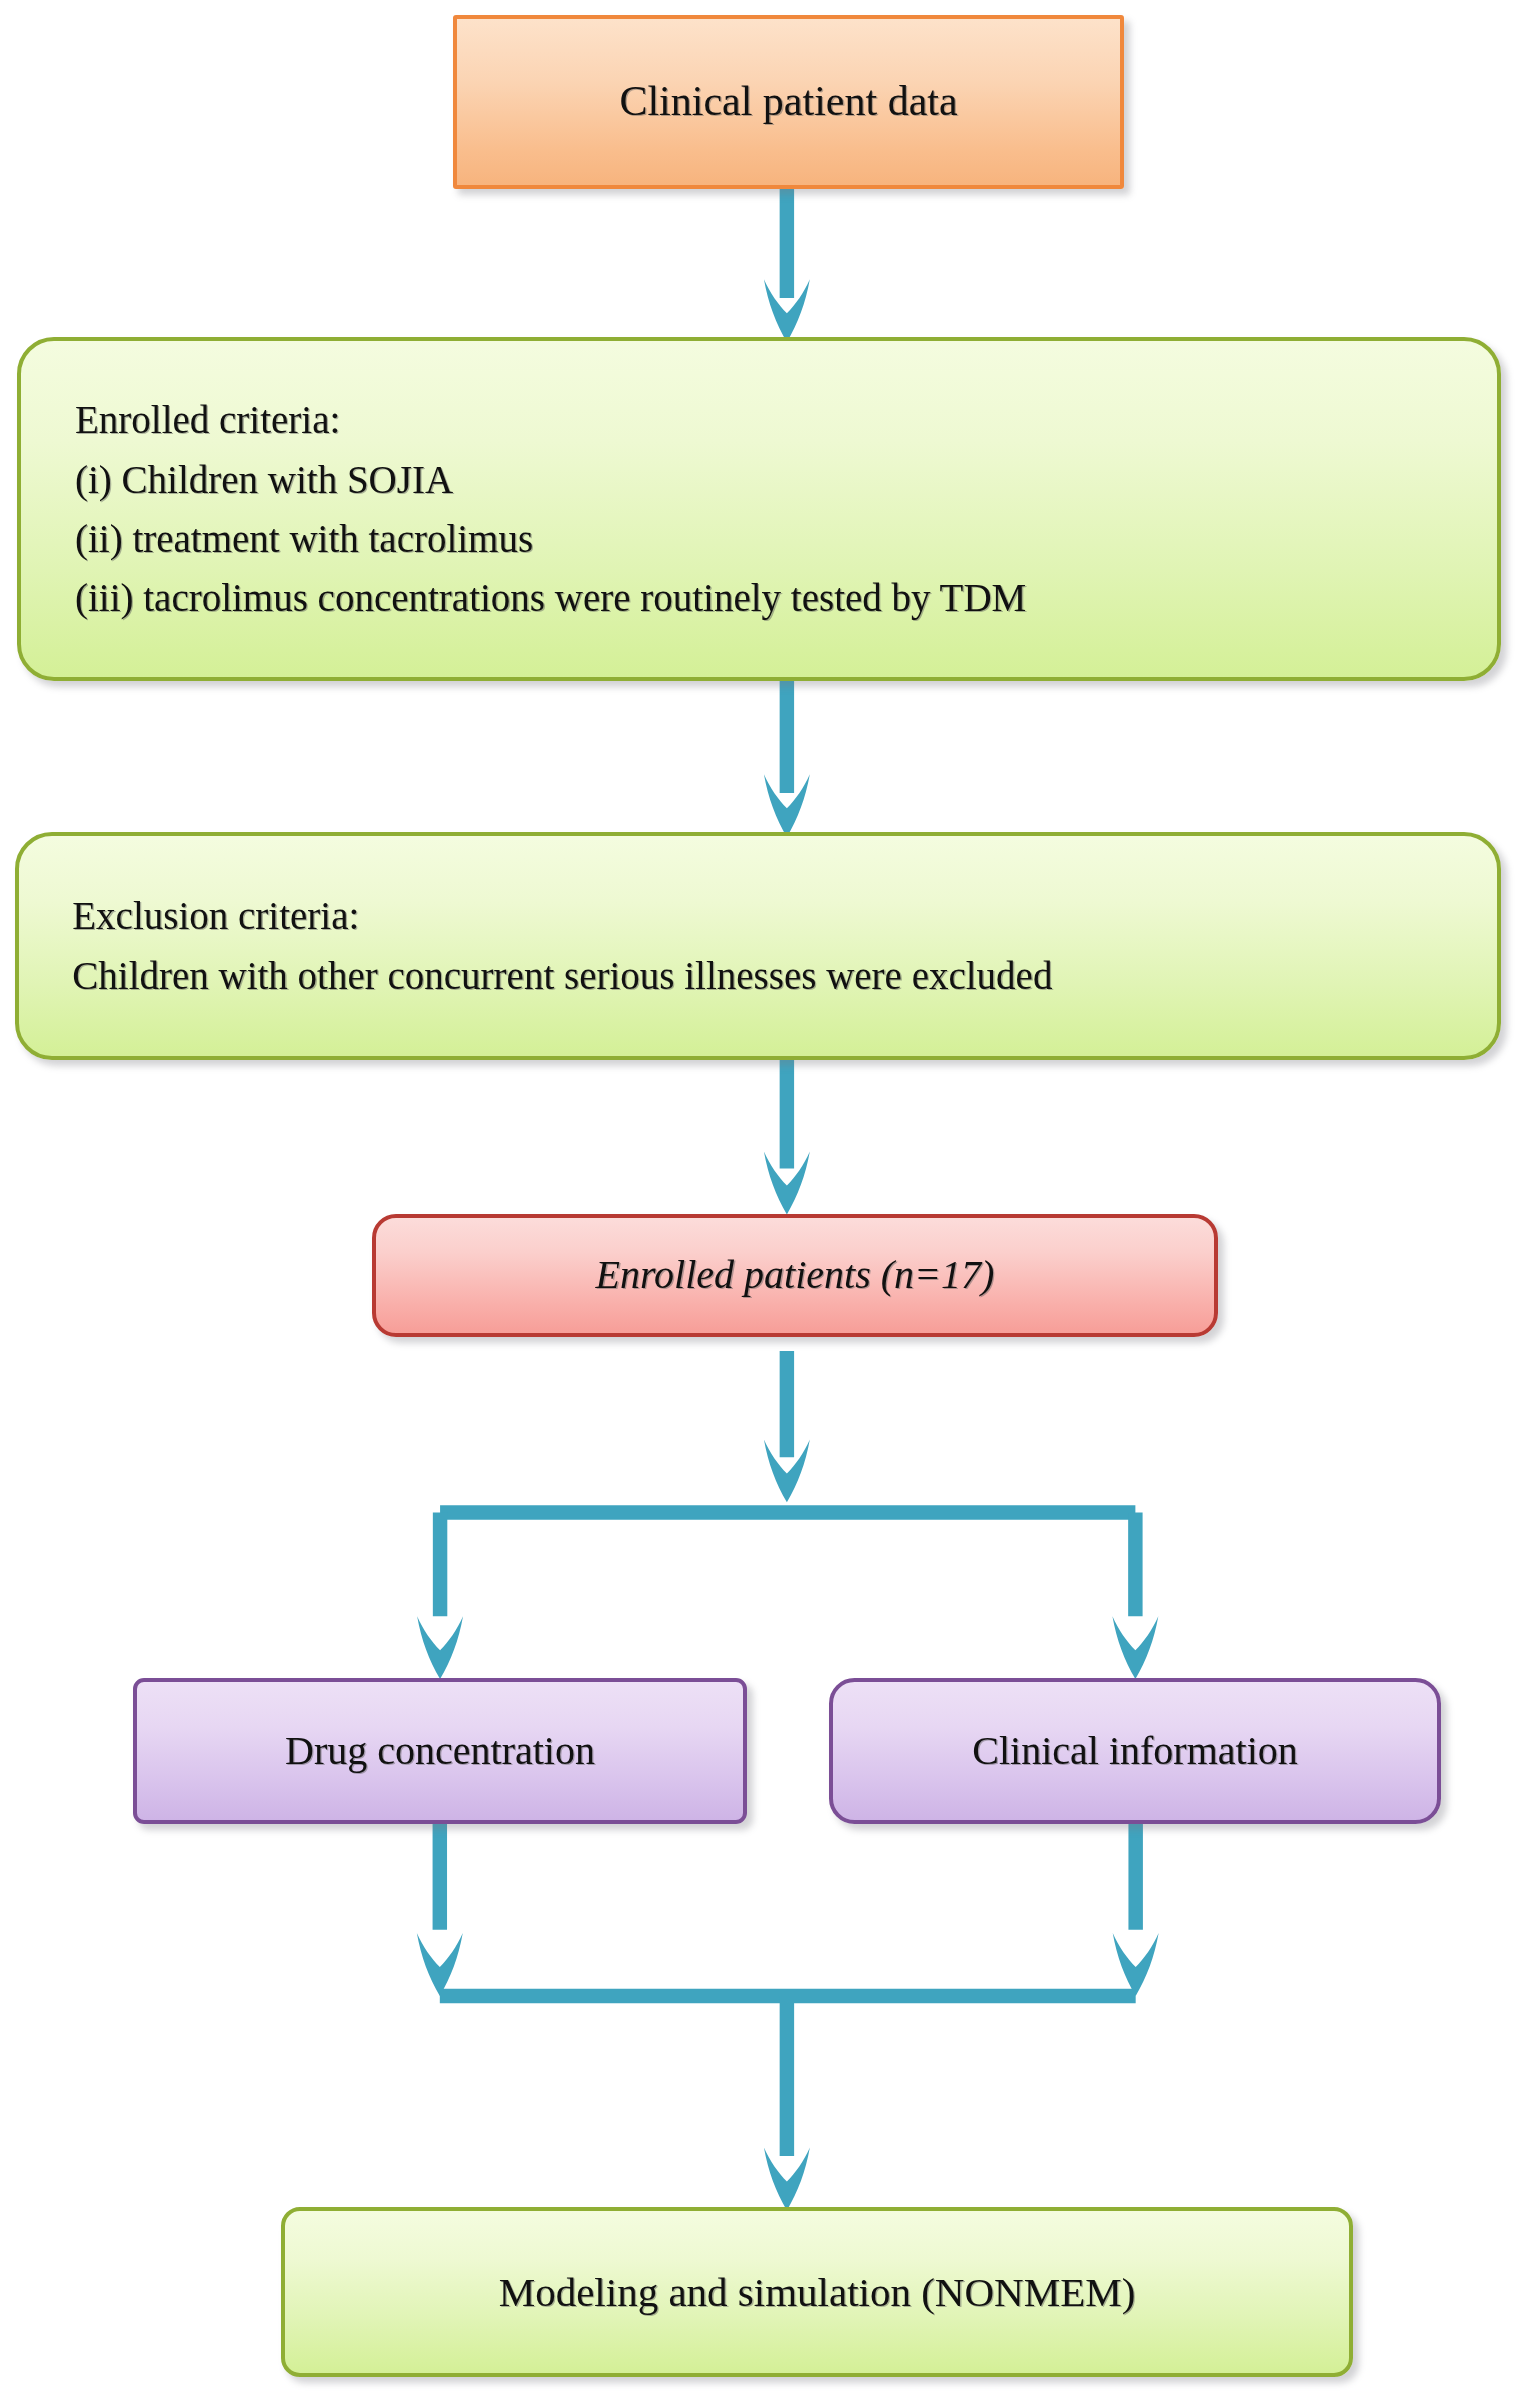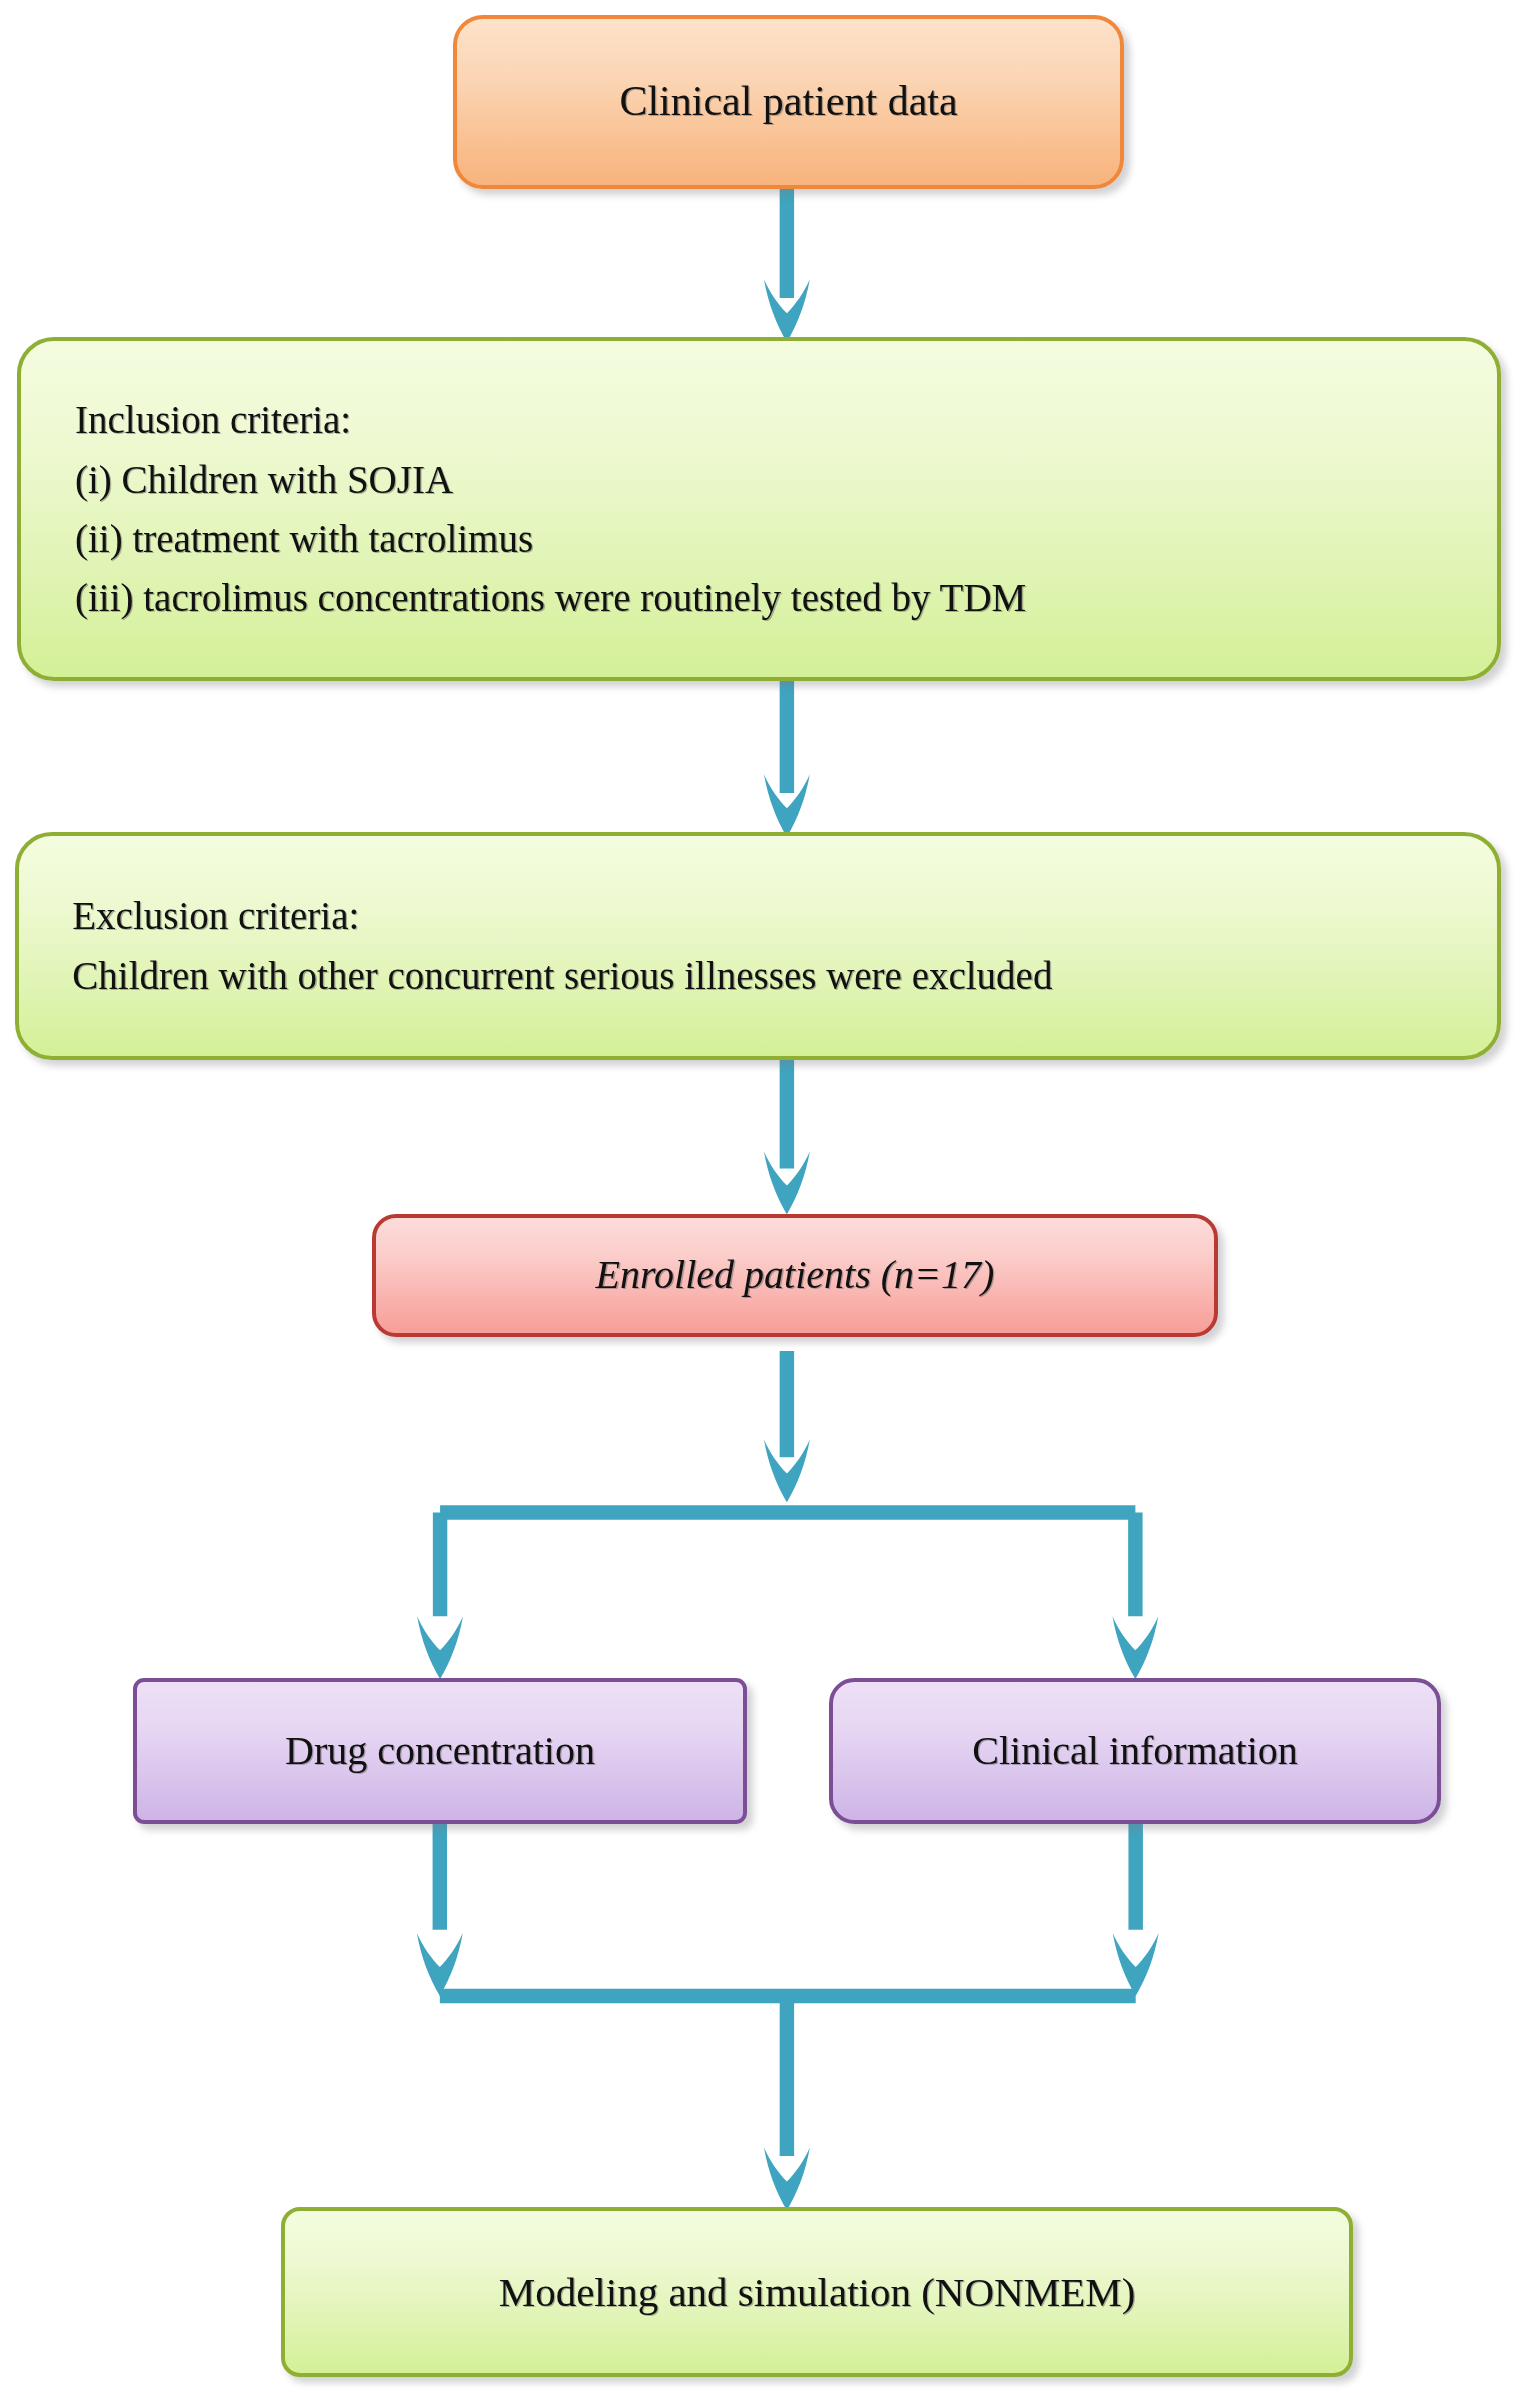--- a/index.html
+++ b/index.html
@@ -161,26 +161,26 @@
 
       <path class="stroke" d="M 925 208 L 925 396"></path>
       <path class="head" d="M 925 460
                             C 912 438 903 414 898 386
                             C 905 402 915 416 925 426
                             C 935 416 945 402 952 386
                             C 947 414 938 438 925 460 Z"></path>
     </svg>
   </div>
 
-  <div class="node pal-orange center" style="left:453px; top:15.3px; width:671px; height:174px; padding:0 27px; border-radius:30px;">
+  <div class="node pal-orange center" style="left:453px; top:15.3px; width:671px; height:174px; padding:0 27px; border-radius:3px;">
     <span class="txt" style="font-size:42px;">Clinical patient data</span>
   </div>
 
   <div class="node pal-green left" style="left:17px; top:337px; width:1484px; height:344px; padding:0 54px; border-radius:37px;">
-    <span class="txt" style="font-size:39px; line-height:1.52;">Inclusion criteria:
+    <span class="txt" style="font-size:39px; line-height:1.52;">Enrolled criteria:
 (i) Children with SOJIA
 (ii) treatment with tacrolimus
 (iii) tacrolimus concentrations  were routinely tested by TDM</span>
   </div>
 
   <div class="node pal-green left" style="left:15.3px; top:832px; width:1486px; height:228px; padding:0 53px; border-radius:37px;">
     <span class="txt" style="font-size:39px; line-height:1.55;">Exclusion criteria:
 Children with other concurrent serious illnesses were excluded</span>
   </div>
 

